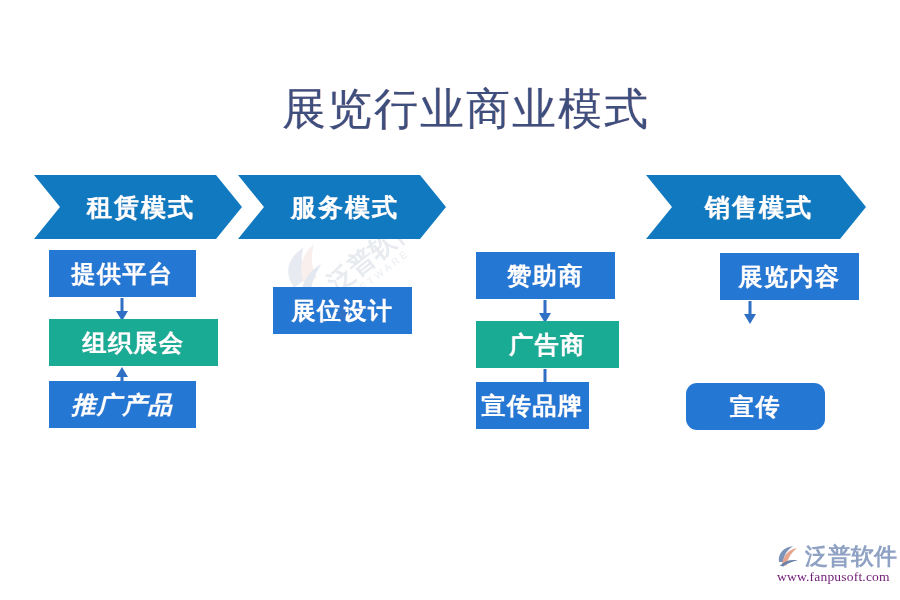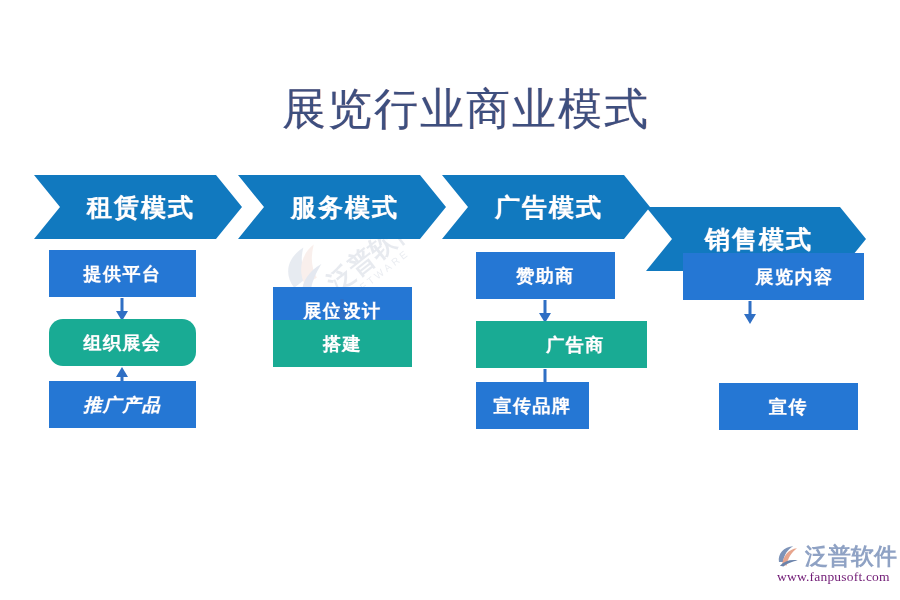--- a/index.html
+++ b/index.html
@@ -96,21 +96,21 @@
   }
 
   
   .fbox {
     position: absolute;
     height: 47px;
     display: flex;
     align-items: center;
     justify-content: center;
     color: #ffffff;
-    font-size: 18px;
+    font-size: 24px;
     font-weight: 700;
     letter-spacing: 1.5px;
     font-family: "Liberation Serif", "DejaVu Serif", serif;
     white-space: nowrap;
     text-shadow: 0.5px 0 0 rgba(255,200,190,0.35), -0.5px 0 0 rgba(205,225,255,0.45);
   }
   .fbox.blue  { background: #2577d4; }
   .fbox.teal  { background: #19ab94; }
 
   
@@ -174,38 +174,35 @@
   </div>
 
   <div class="chevron chev-notch" style="left:34px;  width:208px;">
     <span class="chev-label">租赁模式</span>
   </div>
 
   <div class="chevron chev-notch" style="left:238px; width:208px;">
     <span class="chev-label">服务模式</span>
   </div>
 
-  <div class="chevron chev-notch" style="left:442px; width:208px;">
-    <span class="chev-label">广告模式</span>
-  </div>
-
-  <div class="chevron chev-notch" style="left:646px; width:220px;margin-top:32px;">
+
+  <div class="chevron chev-notch" style="left:646px; width:220px;">
     <span class="chev-label">销售模式</span>
   </div>
 
   <div class="fbox blue" style="left:49px; width:147px; top:250px;">
     <span>提供平台</span>
   </div>
   <div class="arrow" style="left:115px; top:298px;">
     <svg width="14" height="24" viewBox="0 0 14 24">
       <rect x="5.5" y="0" width="3" height="14" fill="#2f6fc4"></rect>
       <polygon points="1,13 13,13 7,23" fill="#2f6fc4"></polygon>
     </svg>
   </div>
-  <div class="fbox teal" style="left:49px; width:147px; top:319px;border-radius:14px;">
+  <div class="fbox teal" style="left:49px; width:169px; top:319px;">
     <span>组织展会</span>
   </div>
   <div class="arrow" style="left:115px; top:366px;">
     <svg width="14" height="24" viewBox="0 0 14 24">
       <rect x="5.5" y="10" width="3" height="14" fill="#2f6fc4"></rect>
       <polygon points="1,11 13,11 7,1" fill="#2f6fc4"></polygon>
     </svg>
   </div>
   <div class="fbox blue" style="left:49px; width:147px; top:381px;font-style:italic;">
     <span>推广产品</span>
@@ -213,56 +210,53 @@
 
   <div class="fbox blue" style="left:273px; width:139px; top:251px;margin-top:36px;">
     <span>展位设计</span>
   </div>
   <div class="arrow" style="left:335px; top:299px;">
     <svg width="14" height="24" viewBox="0 0 14 24">
       <rect x="5.5" y="0" width="3" height="14" fill="#2f6fc4"></rect>
       <polygon points="1,13 13,13 7,23" fill="#2f6fc4"></polygon>
     </svg>
   </div>
-  <div class="fbox teal" style="left:273px; width:139px; top:320px;">
-    <span>搭建</span>
-  </div>
 
   <div class="fbox blue" style="left:476px; width:139px; top:252px;">
     <span>赞助商</span>
   </div>
   <div class="arrow" style="left:538px; top:300px;">
     <svg width="14" height="24" viewBox="0 0 14 24">
       <rect x="5.5" y="0" width="3" height="14" fill="#2f6fc4"></rect>
       <polygon points="1,13 13,13 7,23" fill="#2f6fc4"></polygon>
     </svg>
   </div>
-  <div class="fbox teal" style="left:476px; width:143px; top:321px;padding-left:28px;">
+  <div class="fbox teal" style="left:476px; width:143px; top:321px;">
     <span>广告商</span>
   </div>
   <div class="arrow" style="left:538px; top:369px;">
     <svg width="14" height="24" viewBox="0 0 14 24">
       <rect x="5.5" y="0" width="3" height="14" fill="#2f6fc4"></rect>
       <polygon points="1,13 13,13 7,23" fill="#2f6fc4"></polygon>
     </svg>
   </div>
   <div class="fbox blue" style="left:476px; width:113px; top:382px;">
     <span>宣传品牌</span>
   </div>
 
-  <div class="fbox blue" style="left:683px; width:139px; top:253px;padding-left:42px;">
+  <div class="fbox blue" style="left:720px; width:139px; top:253px;">
     <span>展览内容</span>
   </div>
   <div class="arrow" style="left:743px; top:301px;">
     <svg width="14" height="24" viewBox="0 0 14 24">
       <rect x="5.5" y="0" width="3" height="14" fill="#2f6fc4"></rect>
       <polygon points="1,13 13,13 7,23" fill="#2f6fc4"></polygon>
     </svg>
   </div>
-  <div class="fbox blue" style="left:719px; width:139px; top:383px;">
+  <div class="fbox blue" style="left:686px; width:139px; top:383px;border-radius:11px;">
     <span>宣传</span>
   </div>
 
   <div id="brand">
     <svg class="b-mark" viewBox="0 0 28 28">
       <path d="M3.2 20.5 C1.6 11.5 8.5 3.8 18.5 3.4 C12.5 6.8 8.6 12.4 7.6 20.5 Z" fill="#7d93b8"></path>
       <path d="M6.6 23.6 C7.4 13.8 13.6 6.6 22.6 5.6 C16.4 10.2 12.6 16.4 11.6 24.2 Z" fill="#e7a58d"></path>
       <path d="M4.2 24.4 C8.6 19.6 15.4 17.4 23.4 18.6 C16.6 20.2 11.2 22.4 8.0 25.4 Z" fill="#6b83ab"></path>
     </svg>
     <div class="b-name">泛普软件</div>

